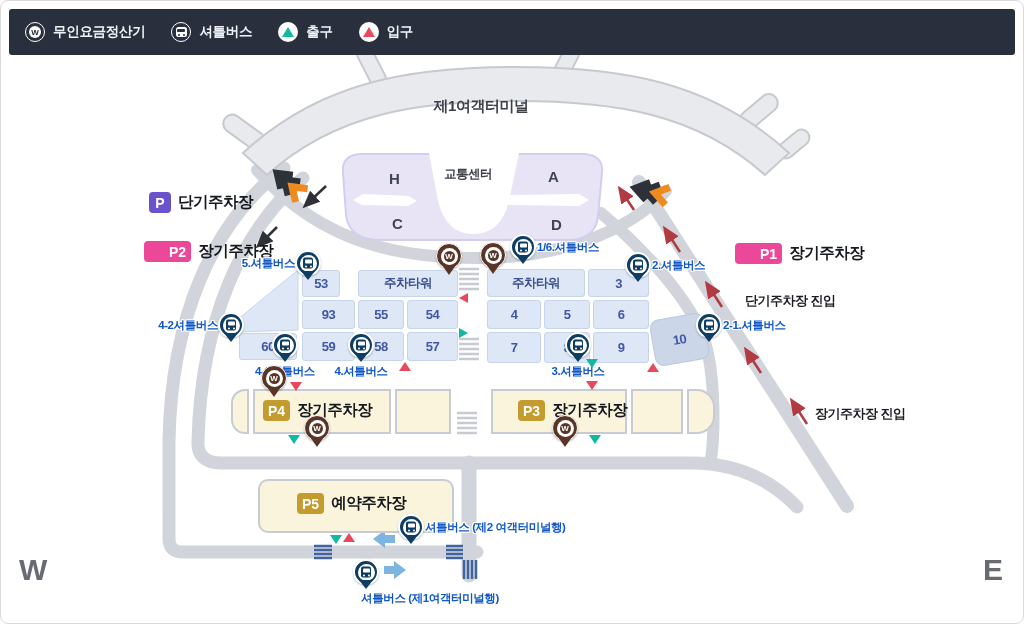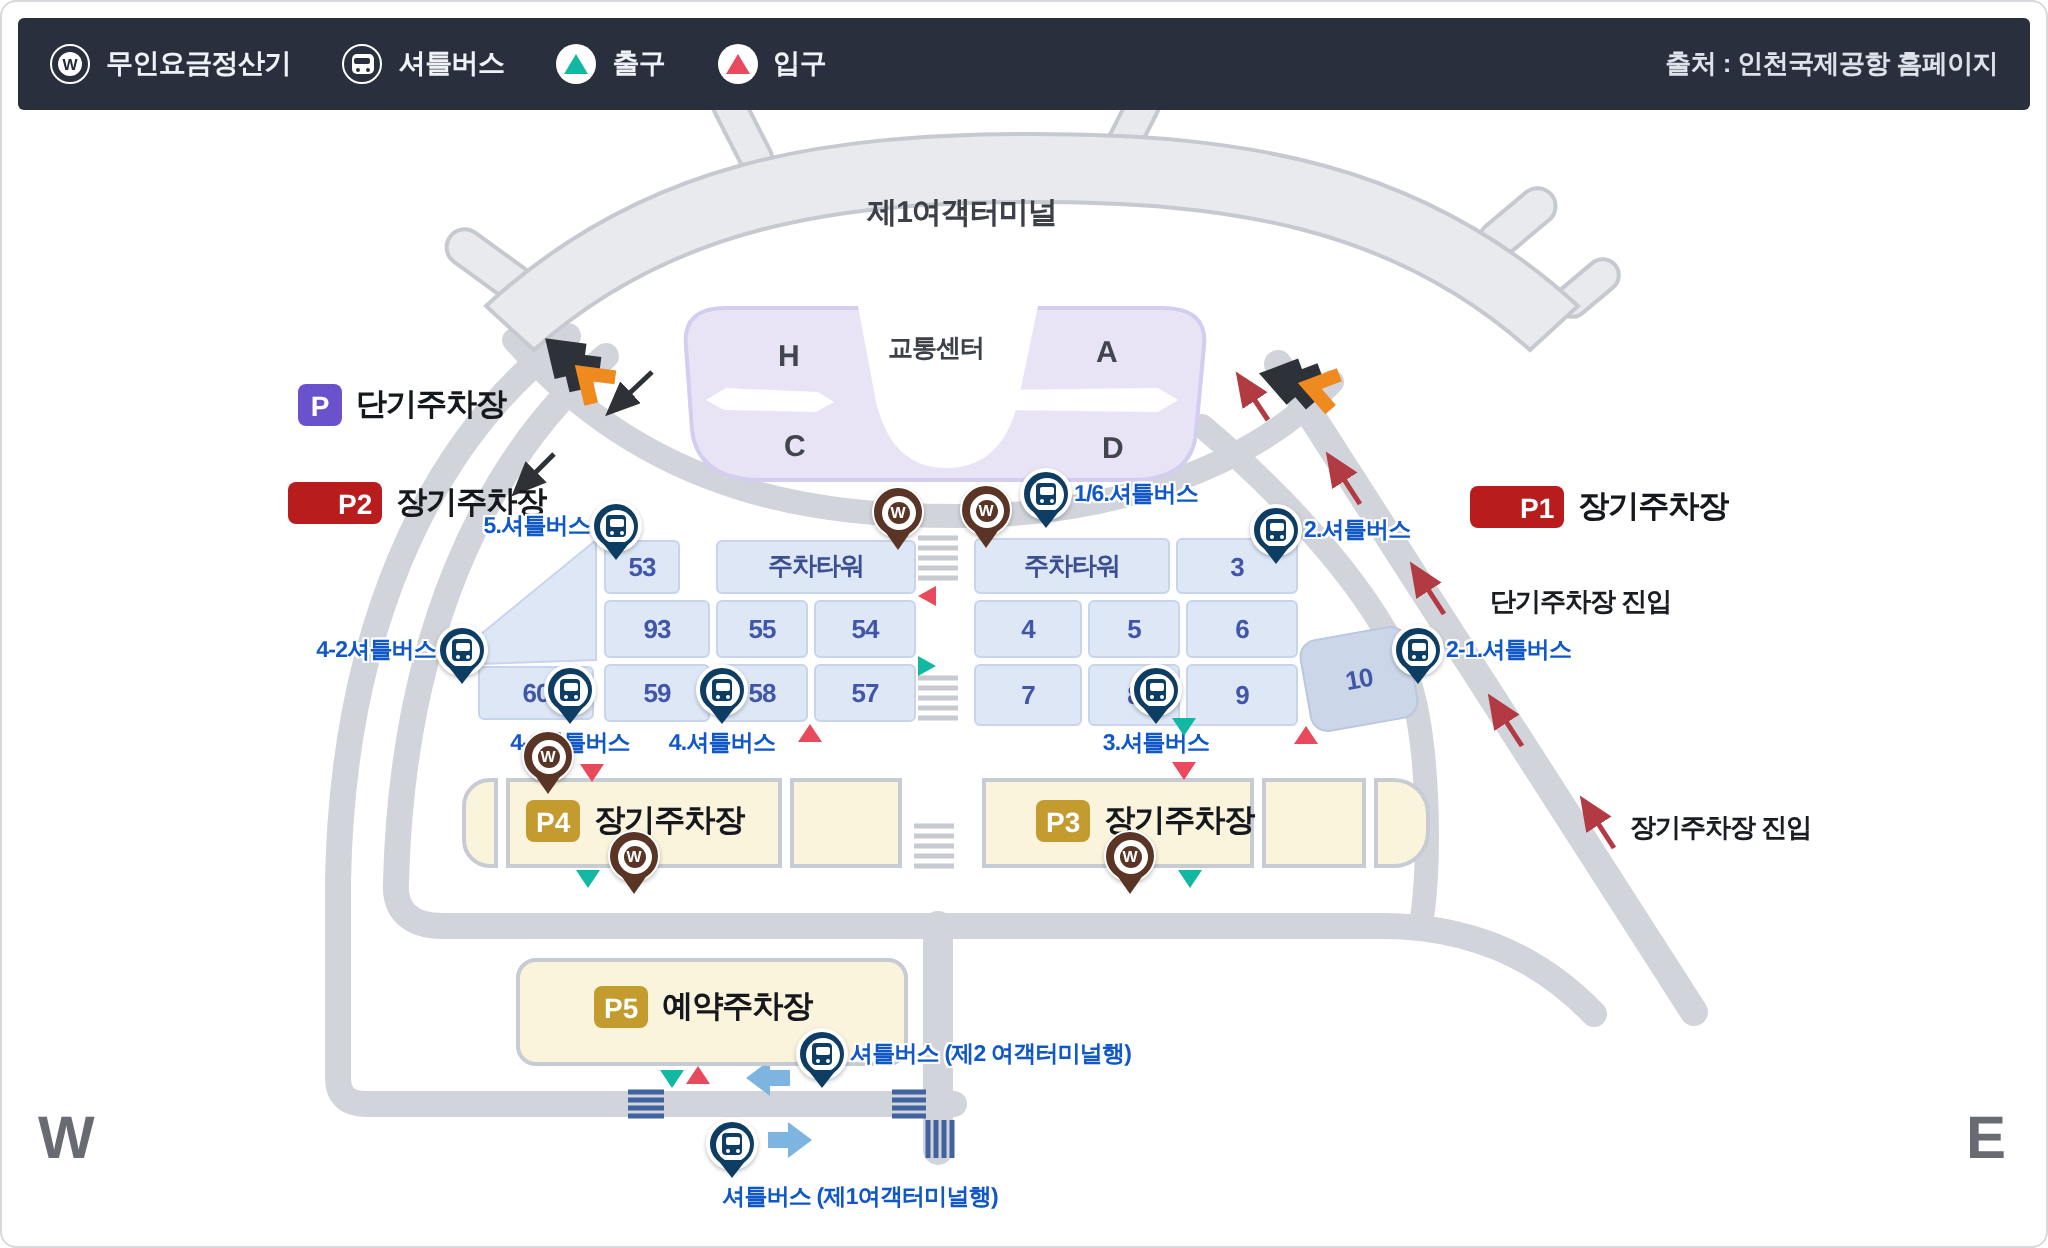--- a/index.html
+++ b/index.html
@@ -25,21 +25,21 @@
   svg.gfx{position:absolute;left:0;top:0;pointer-events:none;z-index:1;}
   .mlabel{position:absolute;white-space:nowrap;z-index:4;}
   .terminal-label{font-size:15px;font-weight:700;color:#3c4149;letter-spacing:-.5px;}
   .tc-label{font-size:12.5px;font-weight:700;color:#3c4149;letter-spacing:-.5px;}
   .zone-letter{font-size:15px;font-weight:700;color:#41464e;}
   .black-label{font-size:15.5px;font-weight:700;color:#15181d;letter-spacing:-.5px;}
   .entry-label{font-size:13px;font-weight:700;color:#1a1d22;letter-spacing:-.5px;}
   .area-group{position:absolute;display:flex;align-items:center;gap:7px;z-index:4;white-space:nowrap;}
   .badge{display:inline-flex;align-items:center;justify-content:center;height:21px;min-width:22px;padding:0 5px;border-radius:4px;color:#fff;font-size:14px;font-weight:800;box-sizing:border-box;}
   .badge-short{background:#6a52cc;}
-  .badge-long{background:#b91c1c;padding-left:25px;}
+  .badge-long{background:#ec4899;padding-left:25px;}
   .badge-gold{background:#c39b2f;}
   .compass{position:absolute;font-size:30px;font-weight:800;color:#686c72;z-index:4;}
   
   .cell{position:absolute;background:#dde7f6;border:1px solid #c8d4ec;border-radius:3px;display:flex;align-items:center;justify-content:center;font-size:13px;font-weight:700;color:#4156a6;box-sizing:border-box;z-index:2;letter-spacing:-.5px;}
   .cell.tower{font-size:12.5px;color:#3c4f8f;}
   .cell.ten{background:#ccd6e9;border-color:#bac7de;border-radius:9px;transform:rotate(-10deg);}
   
   .parea{position:absolute;background:#fbf4dc;border:2px solid #c6cbd4;box-sizing:border-box;z-index:2;}
   
   .pin-bus{position:absolute;width:22px;height:22px;margin:-13px 0 0 -13px;background:#0e3d63;border:2px solid #fff;border-radius:50%;z-index:6;box-shadow:0 1px 2px rgba(0,0,0,.25);}
@@ -89,21 +89,20 @@
           </span>
         <span class="leg-label">출구</span>
       </span>
       <span class="leg-item">
         <span class="ic ic-ent">
             <i></i>
           </span>
         <span class="leg-label">입구</span>
       </span>
     </div>
-    <div class="source">출처 : 인천국제공항 홈페이지</div>
   </div>
 
   <div class="map" id="m">
     <svg class="gfx" width="1024" height="624" viewBox="0 0 1024 624">
       <defs>
         <marker id="rh" markerWidth="8" markerHeight="8" refX="4" refY="3" orient="auto">
           <path d="M0,0 L7,3 L0,6 Z" fill="#b23a42"></path>
         </marker>
         <marker id="bh" markerWidth="8" markerHeight="8" refX="4" refY="3" orient="auto">
           <path d="M0,0 L7,3 L0,6 Z" fill="#2e3237"></path>

